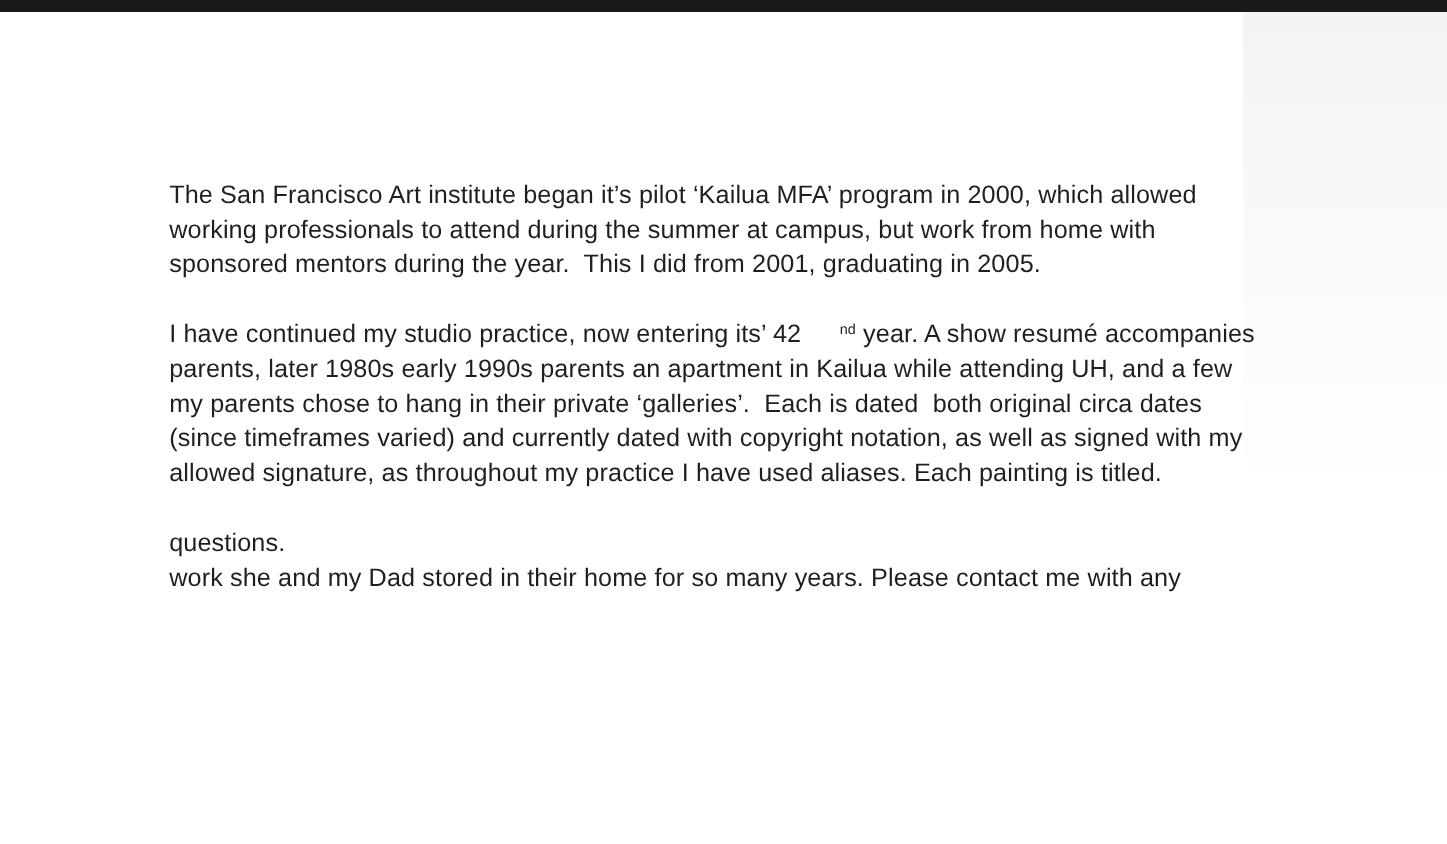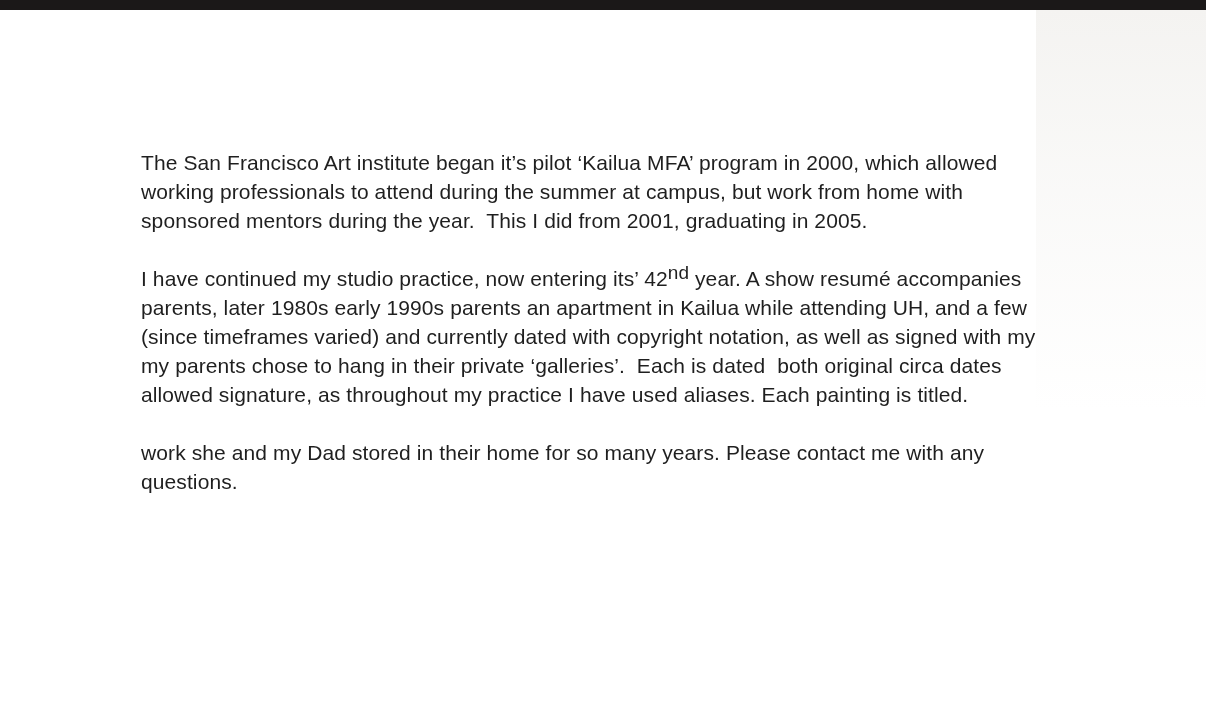--- a/index.html
+++ b/index.html
@@ -42,40 +42,41 @@
     margin: 0;
   }
   .para + .para {
     margin-top: 29px;
   }
   .line {
     display: block;
     white-space: pre-wrap;
   }
   sup {
-    font-size: 19px;
+    font-size: 12px;
     line-height: 0;
     vertical-align: 7px;
+    margin-left: 32px;
   }
 </style>
 </head>
 <body>
 
 <div class="top-bar"></div>
 <div class="scan-shading"></div>
 <div class="content">
     <p class="para">
       <span class="line">The San Francisco Art institute began it’s pilot ‘Kailua MFA’ program in 2000, which allowed</span>
       <span class="line">working professionals to attend during the summer at campus, but work from home with</span>
       <span class="line">sponsored mentors during the year.  This I did from 2001, graduating in 2005.</span>
     </p>
     <p class="para">
       <span class="line">I have continued my studio practice, now entering its’ 42<sup>nd</sup> year. A show resumé accompanies</span>
       <span class="line">parents, later 1980s early 1990s parents an apartment in Kailua while attending UH, and a few</span>
+      <span class="line">my parents chose to hang in their private ‘galleries’.  Each is dated  both original circa dates</span>
       <span class="line">(since timeframes varied) and currently dated with copyright notation, as well as signed with my</span>
-      <span class="line">my parents chose to hang in their private ‘galleries’.  Each is dated  both original circa dates</span>
       <span class="line">allowed signature, as throughout my practice I have used aliases. Each painting is titled.</span>
     </p>
     <p class="para">
+      <span class="line">questions.</span>
       <span class="line">work she and my Dad stored in their home for so many years. Please contact me with any</span>
-      <span class="line">questions.</span>
     </p>
   </div>
 
 </body></html>

